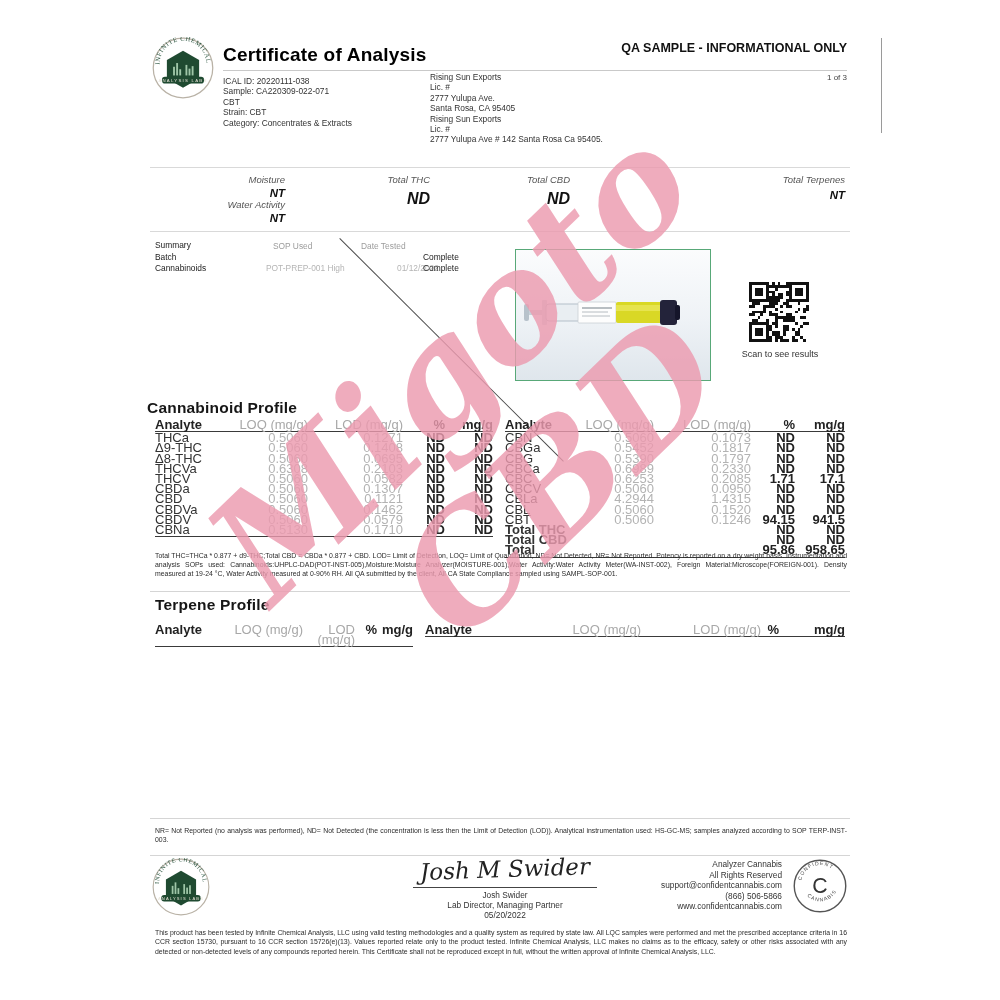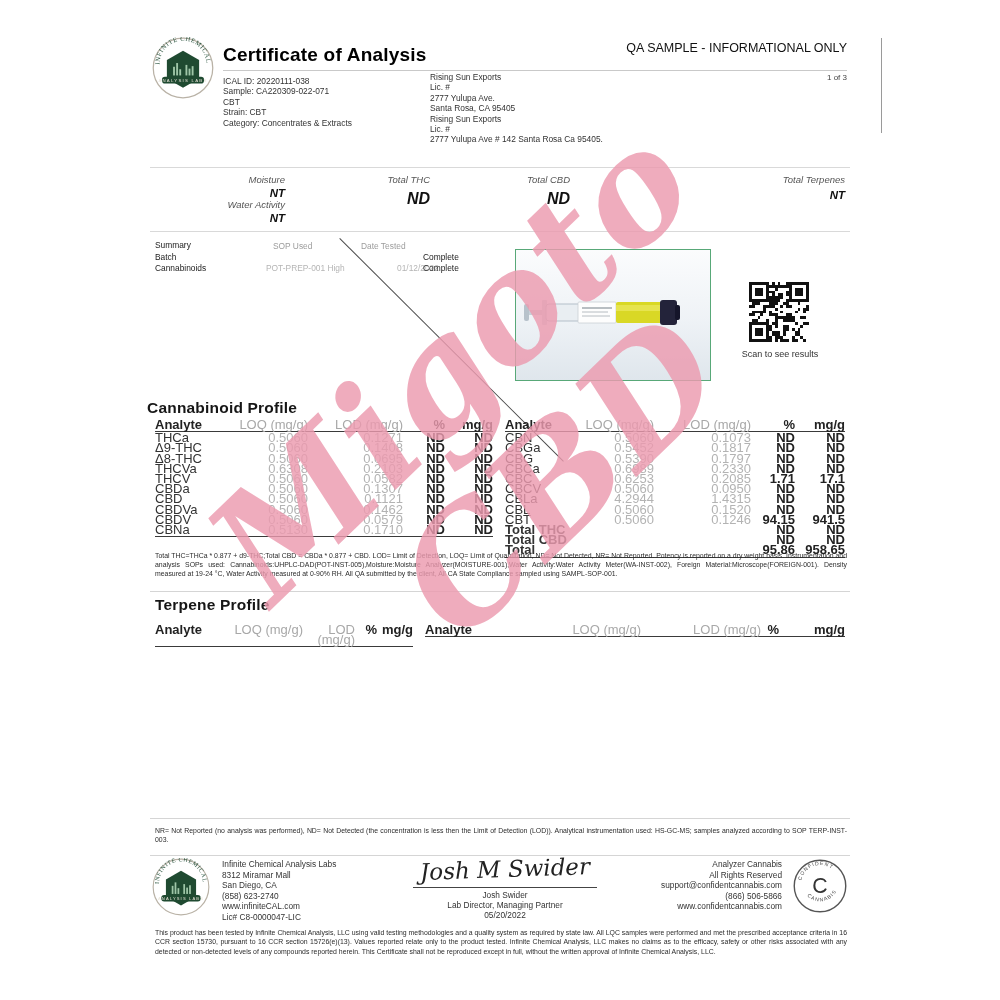--- a/index.html
+++ b/index.html
@@ -5,21 +5,21 @@
   html,body{margin:0;padding:0;background:#fff;}
   #page{position:relative;width:1000px;height:1000px;background:#fff;overflow:hidden;
         font-family:"Liberation Sans",sans-serif;color:#222;}
   .abs{position:absolute;}
   .hline{position:absolute;height:1px;background:#c9c9c9;}
   .hline.dark{background:#444;}
   .vline{position:absolute;width:1px;background:#9a9a9a;}
 
   
   .title{font-size:19px;font-weight:bold;color:#000000;letter-spacing:.2px;}
-  .qa{font-size:12.5px;font-weight:normal;color:#111;text-align:right;}
+  .qa{font-size:12.5px;font-weight:bold;color:#111;text-align:right;}
   .pageind{font-size:8px;color:#444;text-align:right;}
   .infoblock{font-size:8.4px;line-height:10.4px;color:#333;}
 
   
   .metric{position:absolute;text-align:right;font-style:italic;}
   .metric .lbl{font-size:9.5px;color:#555;}
   .metric .val-sm{font-size:11.5px;font-weight:bold;color:#111;margin-top:2px;}
   .metric .val-lg{font-size:16px;font-weight:bold;color:#111;margin-top:5px;}
 
   
@@ -839,28 +839,20 @@
         <rect x="39" y="42" width="3" height="20"></rect>
       <rect x="44" y="52" width="3" height="10"></rect>
         <rect x="54" y="45" width="3" height="17"></rect>
       <rect x="59" y="51" width="3" height="11"></rect>
         <rect x="64" y="47" width="3" height="15"></rect>
     </g>
     <rect x="16" y="64" width="68" height="11" rx="5" fill="#1f4a31"></rect>
     <text x="50" y="72" font-size="7" fill="#e8e4d8" text-anchor="middle" letter-spacing="2" font-family="Liberation Sans,sans-serif">ANALYSIS LABS</text>
   </svg>
 
-  <div class="abs infoblock" style="left:222px;top:859px;width:190px;font-size:8.3px;line-height:10.6px">
-      <div>Infinite Chemical Analysis Labs</div>
-      <div>8312 Miramar Mall</div>
-      <div>San Diego, CA</div>
-      <div>(858) 623-2740</div>
-      <div>www.infiniteCAL.com</div>
-      <div>Lic# C8-0000047-LIC</div>
-    </div>
 
   <div class="abs sig-script" style="left:400px;top:856px;width:210px">Josh M Swider</div>
   <div class="hline dark" style="left:413px;top:887px;width:184px;height:1.4px"></div>
   <div class="abs sig-small" style="left:400px;top:890px;width:210px">Josh Swider</div>
   <div class="abs sig-small" style="left:400px;top:900px;width:210px">Lab Director, Managing Partner</div>
   <div class="abs sig-small" style="left:400px;top:910px;width:210px">05/20/2022</div>
 
   <div class="abs conf" style="left:560px;top:859px;width:222px">
       <div>Analyzer Cannabis</div>
       <div>All Rights Reserved</div>

